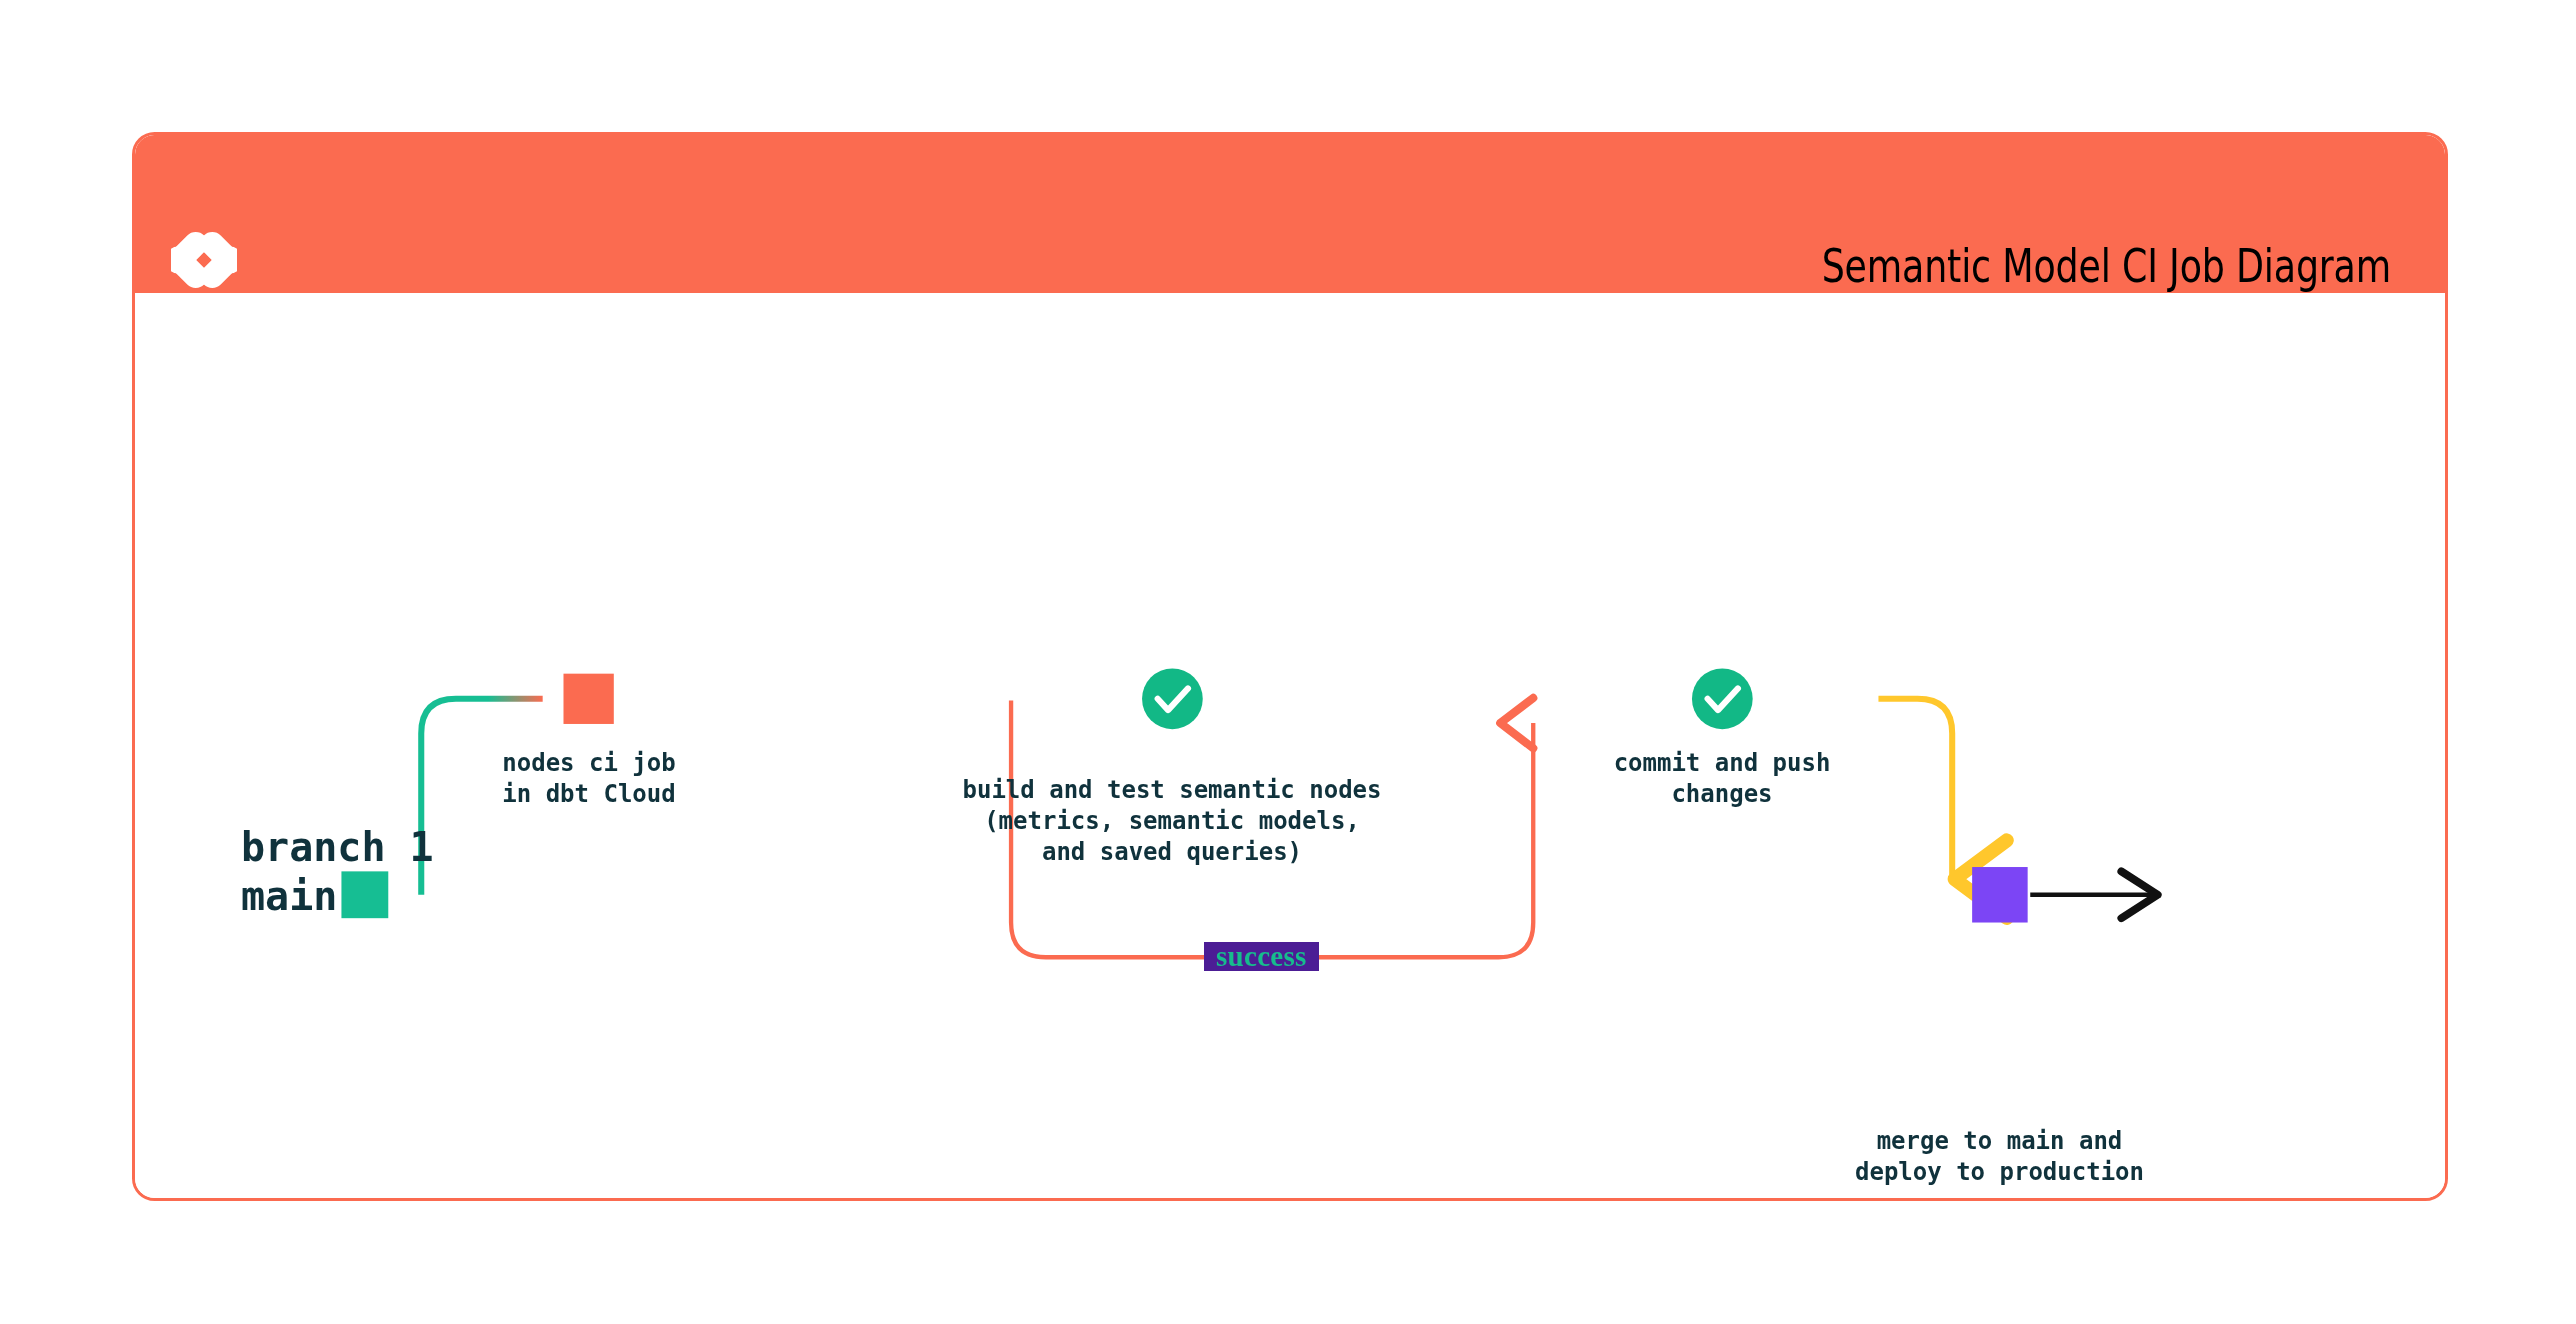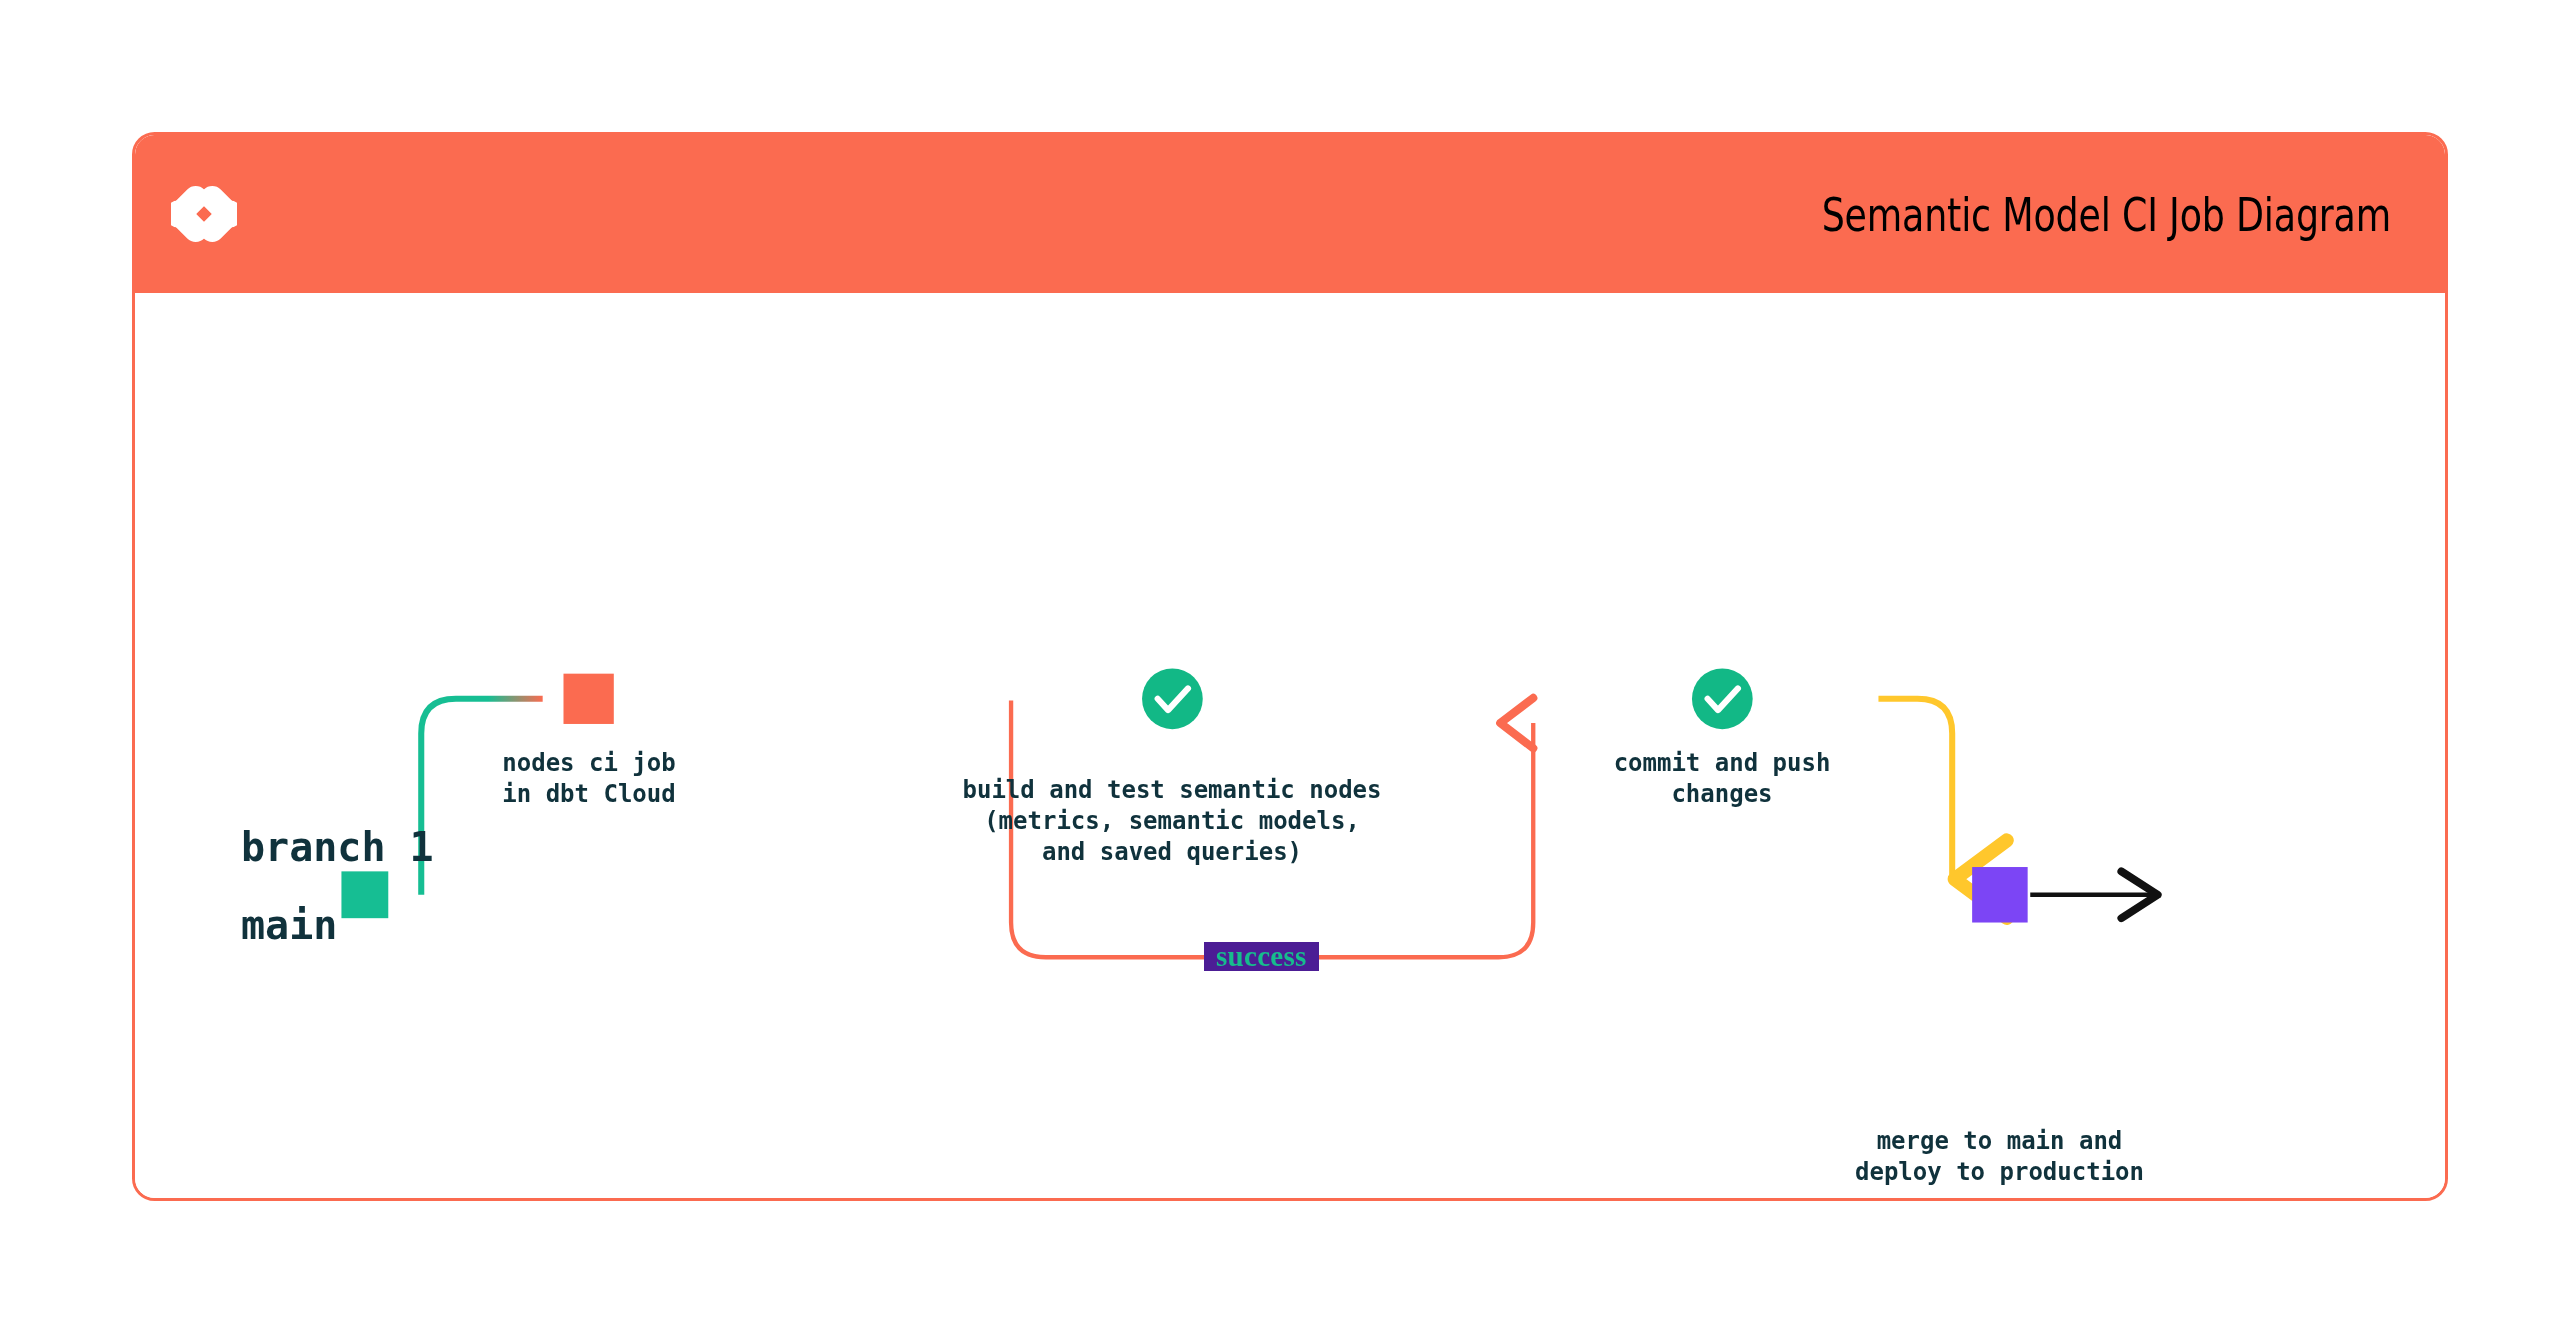--- a/index.html
+++ b/index.html
@@ -36,21 +36,21 @@
   }
 
   .card-header {
     position: absolute;
     left: 0;
     top: 0;
     width: 100%;
     height: 158px;
     background: #FB6B50;
     display: flex;
-    align-items: center;
+    align-items: flex-end;
     justify-content: space-between;
     box-sizing: border-box;
     padding: 0 54px 0 36px;
     border-top-left-radius: 19px;
     border-top-right-radius: 19px;
   }
 
   .logo {
     width: 66px;
     height: 66px;
@@ -215,21 +215,21 @@
           <g>
             <circle cx="1830" cy="468" r="35" fill="#12B886"></circle>
             <path d="M1813 468 L1825 481 L1848 456" fill="none" stroke="#ffffff" stroke-width="7" stroke-linecap="round" stroke-linejoin="round"></path>
           </g>
 
           <rect x="2118" y="662" width="64" height="64" fill="#7C45F5"></rect>
         </svg>
 
         <div class="lane-label" style="left: 106px; top: 534px;">branch 1</div>
 
-        <div class="lane-label" style="left: 106px; top: 583px; margin-top: 29px;">main</div>
+        <div class="lane-label" style="left: 106px; top: 583px;">main</div>
 
         <div class="mono node-label" style="left: 324px; top: 455px; width: 260px;">nodes ci job
 in dbt Cloud</div>
 
         <div class="mono node-label" style="left: 777px; top: 458px; width: 520px; margin-top: 24px;">build and test semantic nodes
 (metrics, semantic models,
 and saved queries)</div>
 
         <div class="mono node-label" style="left: 1639px; top: 833px; width: 451px;">merge to main and
 deploy to production</div>

